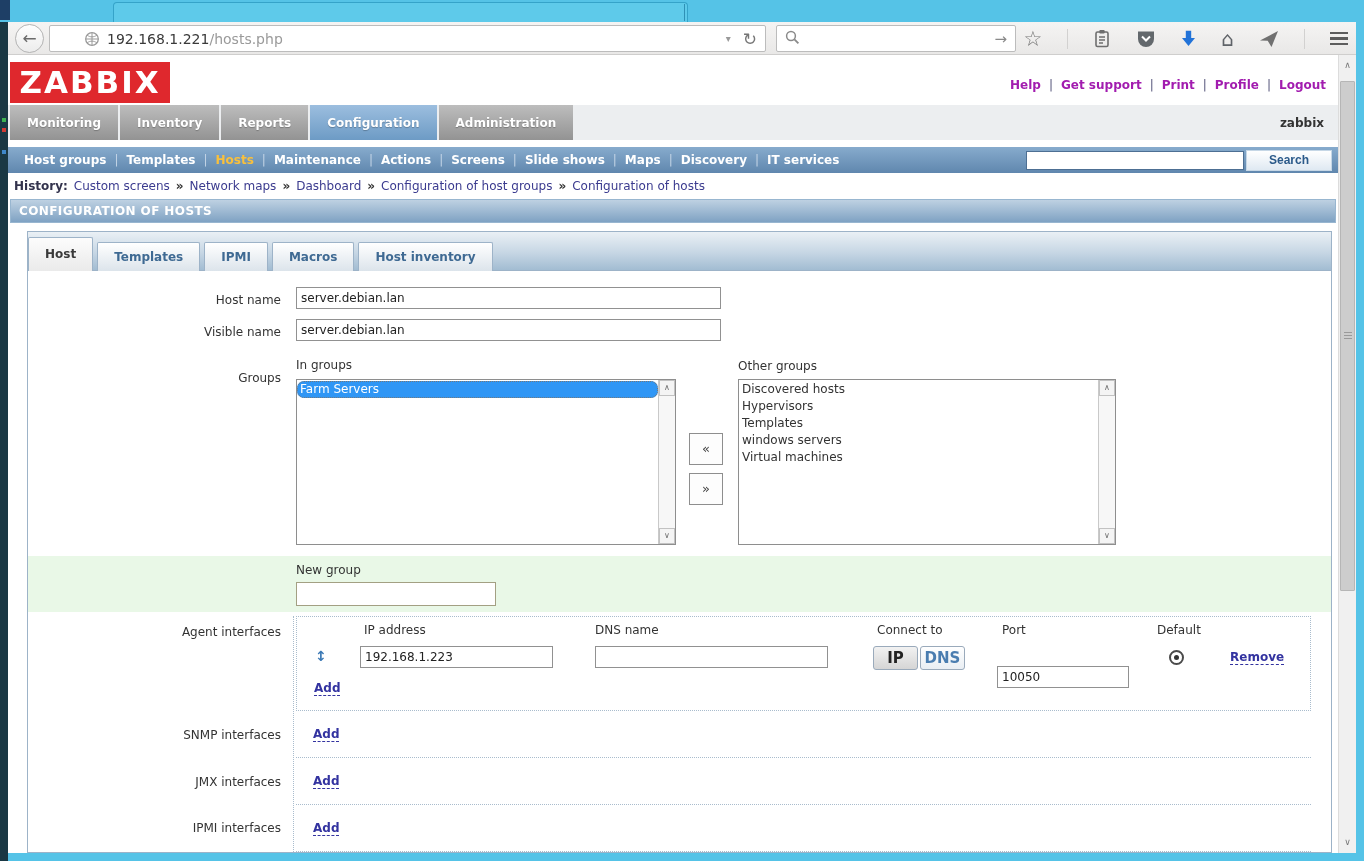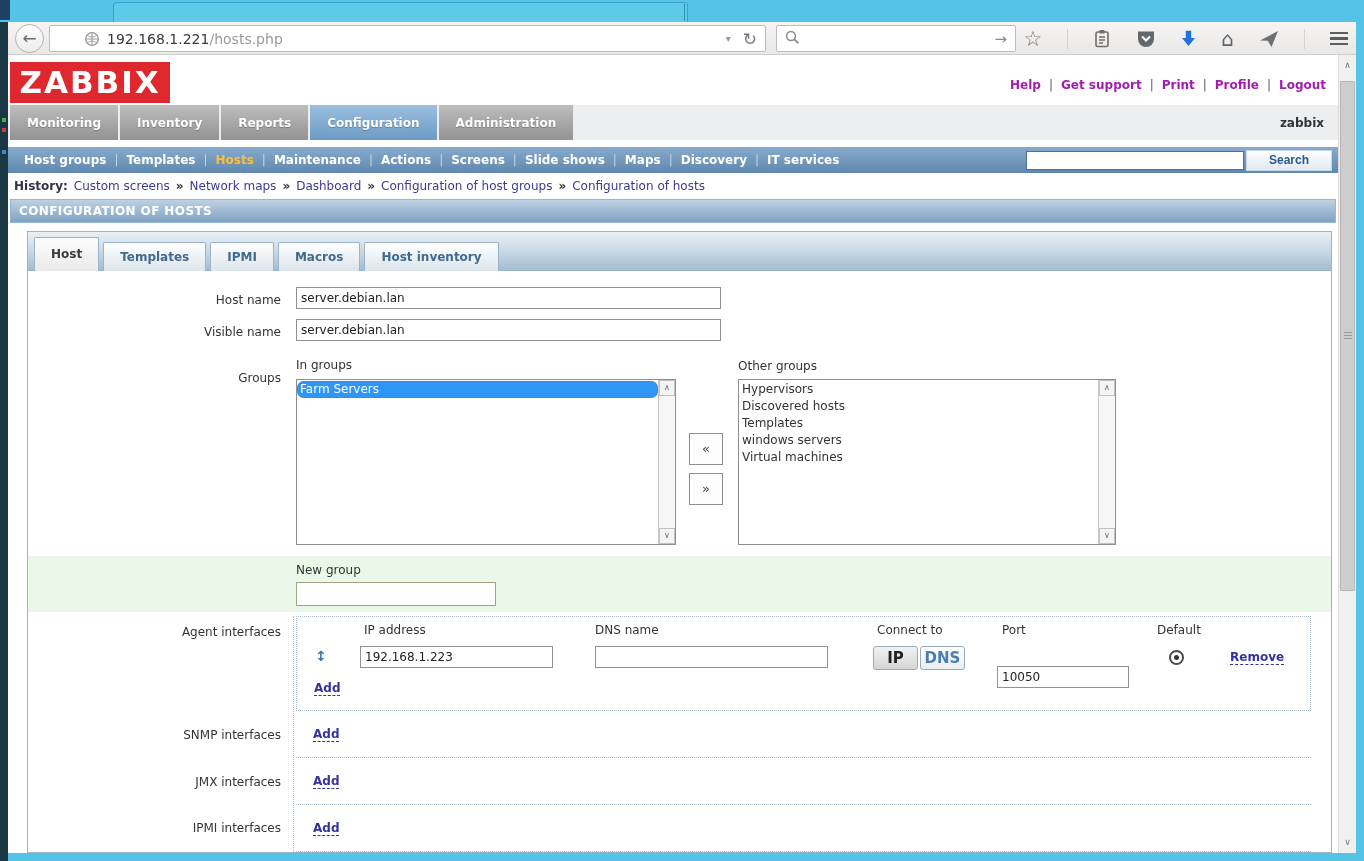--- a/index.html
+++ b/index.html
@@ -75,21 +75,21 @@
   .zx-history { height:26px; background:#fff; display:flex; align-items:center; padding-left:6px; gap:6px; font-size:12px; }
   .hist-label { font-weight:bold; color:#33334d; }
   .hist-link { color:#3b3b8f; cursor:pointer; text-decoration:none; }
   .hist-sep { color:#333; font-weight:bold; }
 
   
   .zx-pagetitle { height:24px; margin:0 2px; background:linear-gradient(#bed1e2,#7fa2c3); border:1px solid #98b6d0; color:#fff; font-weight:bold; font-size:12px; display:flex; align-items:center; padding-left:8px; letter-spacing:.4px; }
 
   
   .zx-widget { margin:8px 6px 0 19px; width:1305px; }
-  .zx-tabstrip { height:40px; background:linear-gradient(#eaf0f5 0%,#c6d6e4 55%,#a2bcd2 100%); border:1px solid #9db3c8; display:flex; align-items:flex-end; padding-left:6px; }
+  .zx-tabstrip { height:40px; background:linear-gradient(#eaf0f5 0%,#c6d6e4 55%,#a2bcd2 100%); border:1px solid #9db3c8; display:flex; align-items:flex-end; padding-left:0; }
   .zx-tab { height:29px; line-height:28px; padding:0 16px; margin-right:4px; background:linear-gradient(#ffffff,#dce4eb); border:1px solid #9db3c8; border-bottom:none; border-radius:2px 2px 0 0; color:#3f6a93; font-weight:bold; font-size:12px; cursor:pointer; position:relative; top:1px; }
   .zx-tab.active { height:34px; line-height:32px; background:linear-gradient(#fcfcfc,#eaeaea); color:#3a3a3a; z-index:2; }
 
   
   .zx-form { position:relative; height:582px; border:1px solid #9db3c8; border-top:none; background:#fff; font-size:12px; color:#333; }
   .f-label { position:absolute; left:0; width:253px; text-align:right; color:#333; }
   .inp { position:absolute; height:22px; border:1px solid #919191; background:#fff; font-size:12px; color:#222; padding:0 4px; font-family:inherit; }
 
   .listbox { position:absolute; top:108px; height:166px; background:#fff; border:1px solid #8e8e8e; display:flex; }
   .lb-items { flex:1; padding-top:1px; overflow:hidden; }
@@ -294,22 +294,22 @@
             <div class="lb-sbtn">∧</div>
             <div class="lb-sbtn">∨</div>
           </div>
         </div>
 
         <div class="transfer-btn" style="top:162px;">«</div>
         <div class="transfer-btn" style="top:202px;">»</div>
 
         <div class="listbox" style="left:710px;width:378px;">
           <div class="lb-items">
+            <div class="lb-item">Discovered hosts</div>
             <div class="lb-item">Hypervisors</div>
-            <div class="lb-item">Discovered hosts</div>
             <div class="lb-item">Templates</div>
             <div class="lb-item">windows servers</div>
             <div class="lb-item">Virtual machines</div>
           </div>
           <div class="lb-scroll">
             <div class="lb-sbtn">∧</div>
             <div class="lb-sbtn">∨</div>
           </div>
         </div>
 

